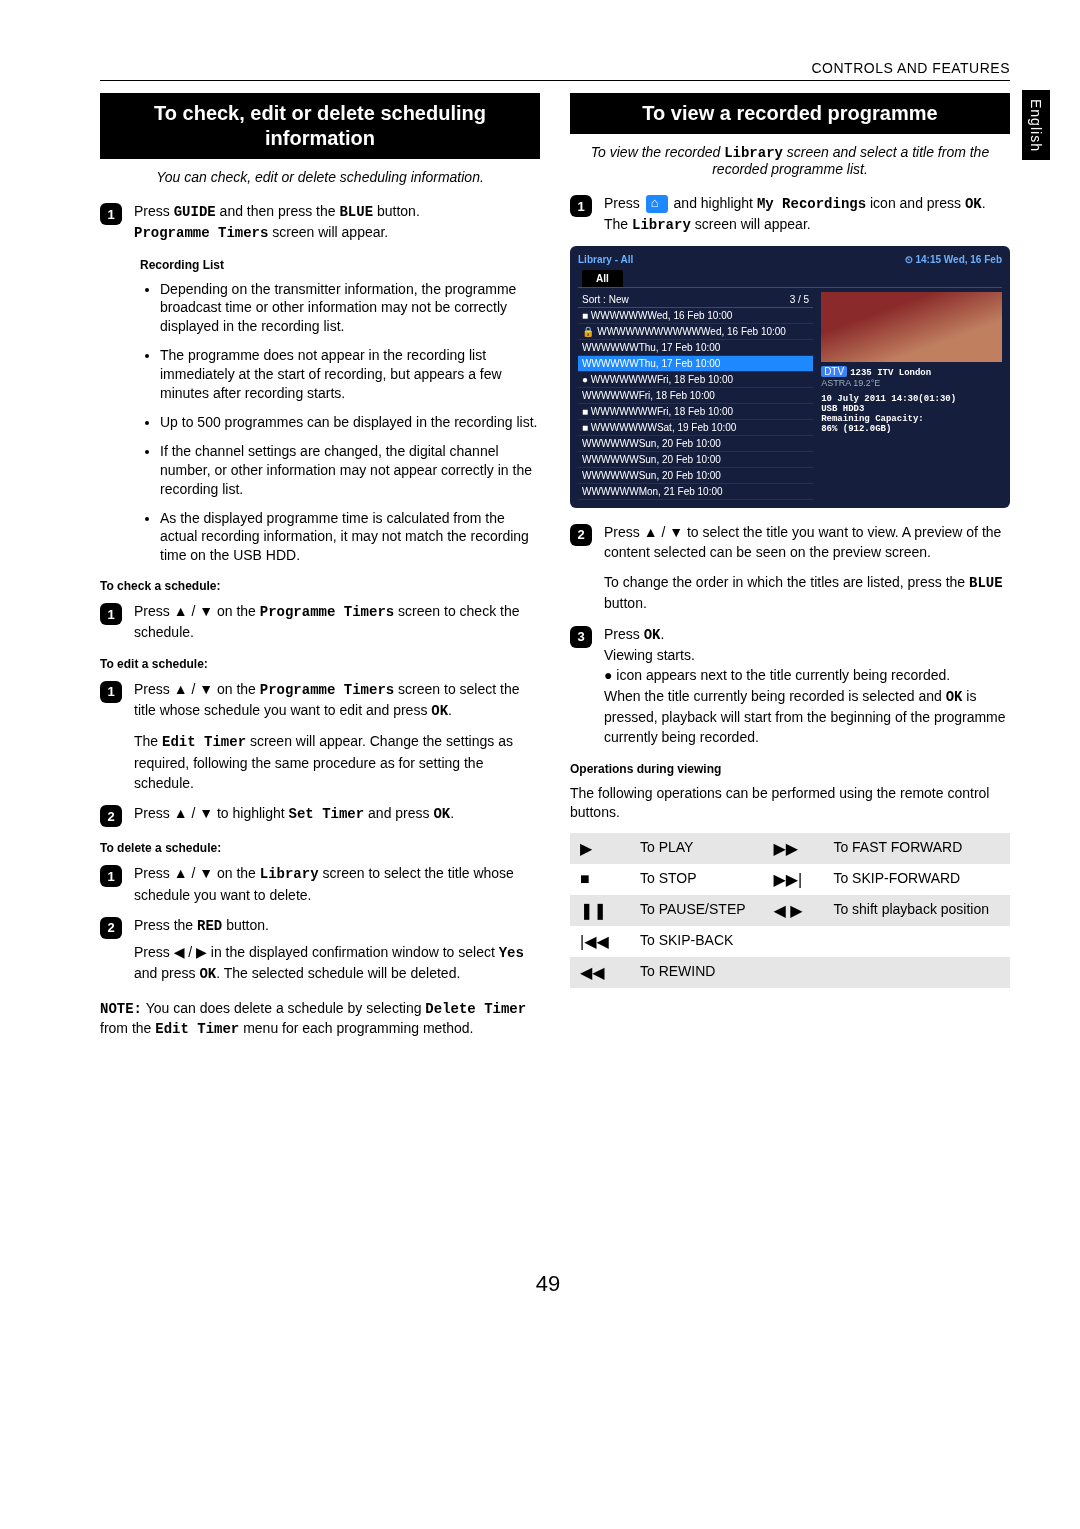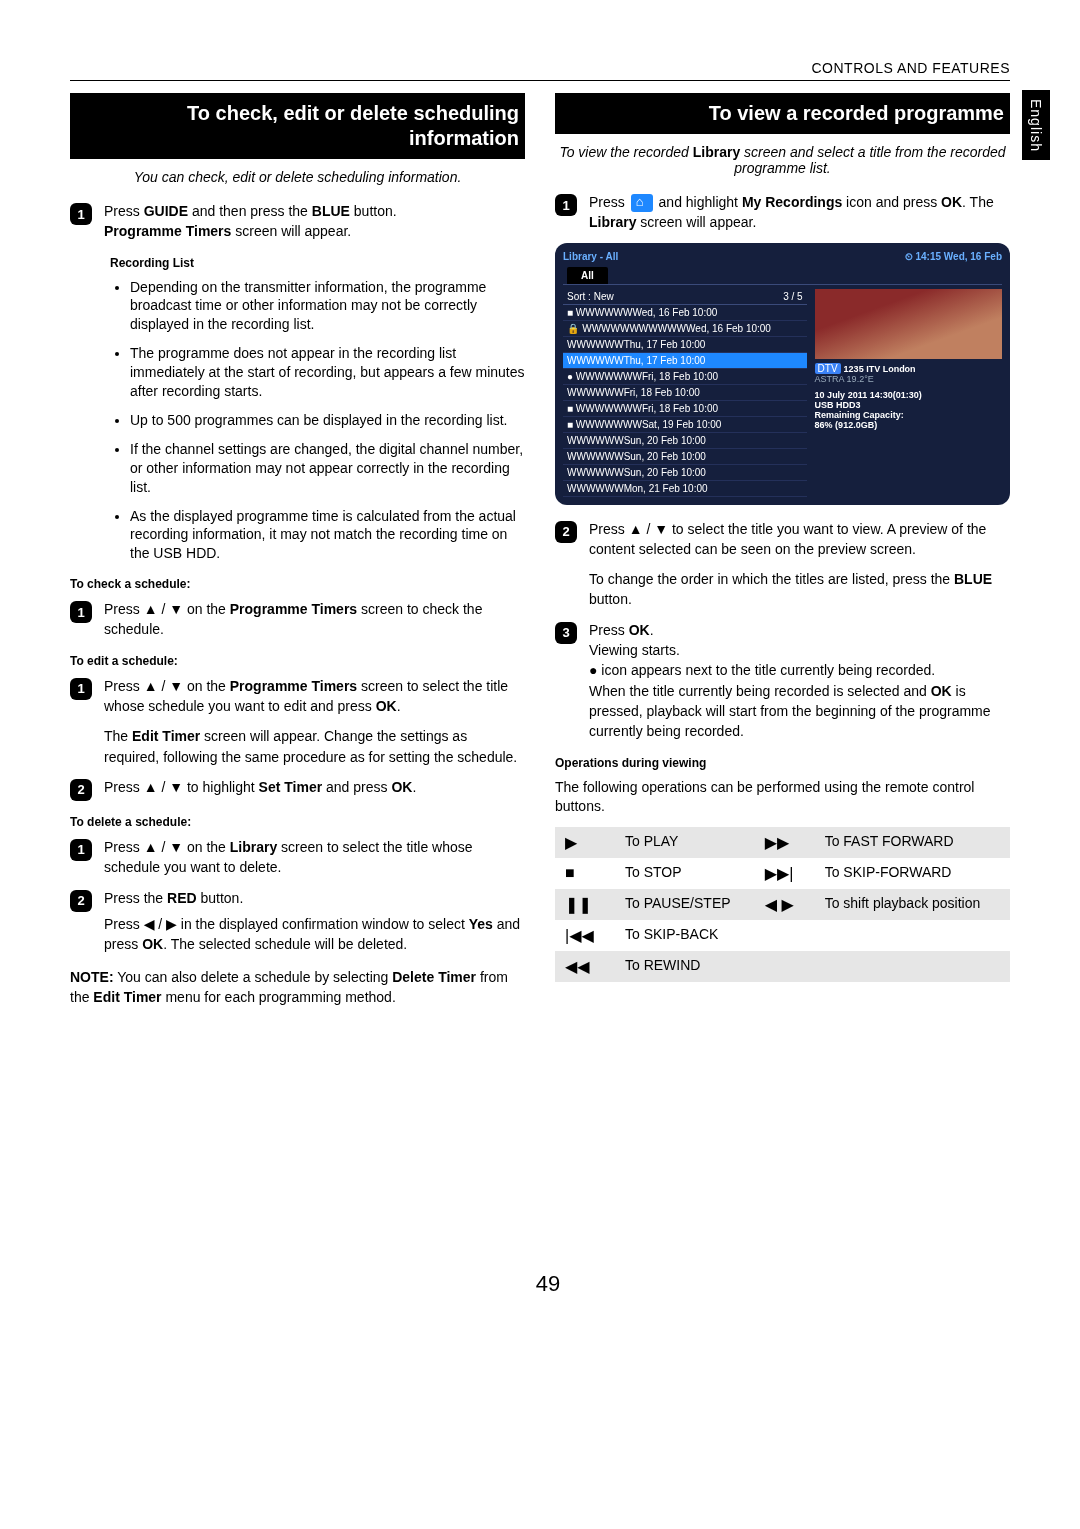--- a/index.html
+++ b/index.html
@@ -8,21 +8,21 @@
     font-family: Arial, Helvetica, sans-serif;
     font-size: 14px;
     color: #000;
     display: flex;
     justify-content: center;
   }
   .page {
     width: 1080px;
     height: 1321px;
     position: relative;
-    padding: 60px 70px 40px 70px;
+    padding: 60px 70px 40px 100px;
     box-sizing: border-box;
   }
   .header-line {
     text-align: right;
     border-bottom: 1px solid #000;
     padding-bottom: 4px;
     margin-bottom: 12px;
     font-size: 14px;
     letter-spacing: 0.5px;
   }
@@ -46,21 +46,21 @@
     display: flex;
     gap: 30px;
   }
   .col {
     flex: 1;
     min-width: 0;
   }
   .section-title {
     background: #000;
     color: #fff;
-    text-align: right;
+    text-align: center;
     font-weight: bold;
     font-size: 20px;
     padding: 8px 6px;
     margin-bottom: 10px;
     line-height: 1.25;
   }
   .intro {
     font-style: italic;
     text-align: center;
     margin: 8px 0 16px 0;
@@ -112,21 +112,21 @@
     bottom: 24px;
     left: 16px;
     right: 0;
     text-align: center;
     font-size: 22px;
   }
   
   .libbox {
     background: #151f3d;
     color: #fff;
-    border-radius: 12px;
+    border-radius: 6px;
     padding: 8px;
     font-size: 10px;
     margin: 8px 0 14px 0;
   }
   .lib-top {
     display: flex;
     justify-content: space-between;
     color: #6ab0ff;
     font-weight: bold;
     margin-bottom: 4px;
@@ -183,21 +183,21 @@
     width: 100%;
     border-collapse: collapse;
     font-size: 14px;
   }
   table.ops tr.shade td { background: #e6e6e6; }
   table.ops td {
     padding: 6px 10px;
     vertical-align: top;
   }
   table.ops td.sym { width: 40px; font-size: 16px; }
-  .b { font-weight: bold; }
+  .b { font-weight: bold; font-family: Liberation Mono, monospace; }
 </style>
 </head>
 <body>
 
 <div class="page">
   <div class="header-line">CONTROLS AND FEATURES</div>
   <div class="side-tab">English</div>
 
   <div class="columns">
 
@@ -256,21 +256,21 @@
       <div class="step">
         <div class="step-num">2</div>
         <div class="step-body">
           <span>Press the </span><span class="b">RED</span><span> button.</span>
           <div style="height:6px"></div>
           <span>Press ◀ / ▶ in the displayed confirmation window to select </span><span class="b">Yes</span><span> and press </span><span class="b">OK</span><span>. The selected schedule will be deleted.</span>
         </div>
       </div>
 
       <div class="note">
-        <span class="b">NOTE:</span><span> You can also delete a schedule by selecting </span><span class="b">Delete Timer</span><span> from the </span><span class="b">Edit Timer</span><span> menu for each programming method.</span>
+        <span class="b">NOTE:</span><span> You can does delete a schedule by selecting </span><span class="b">Delete Timer</span><span> from the </span><span class="b">Edit Timer</span><span> menu for each programming method.</span>
       </div>
     </div>
 
     <div class="col">
       <div class="section-title">To view a recorded programme</div>
       <div class="intro">
         <span>To view the recorded </span><span class="b" style="font-style:normal">Library</span><span> screen and select a title from the recorded programme list.</span>
       </div>
 
       <div class="step">

